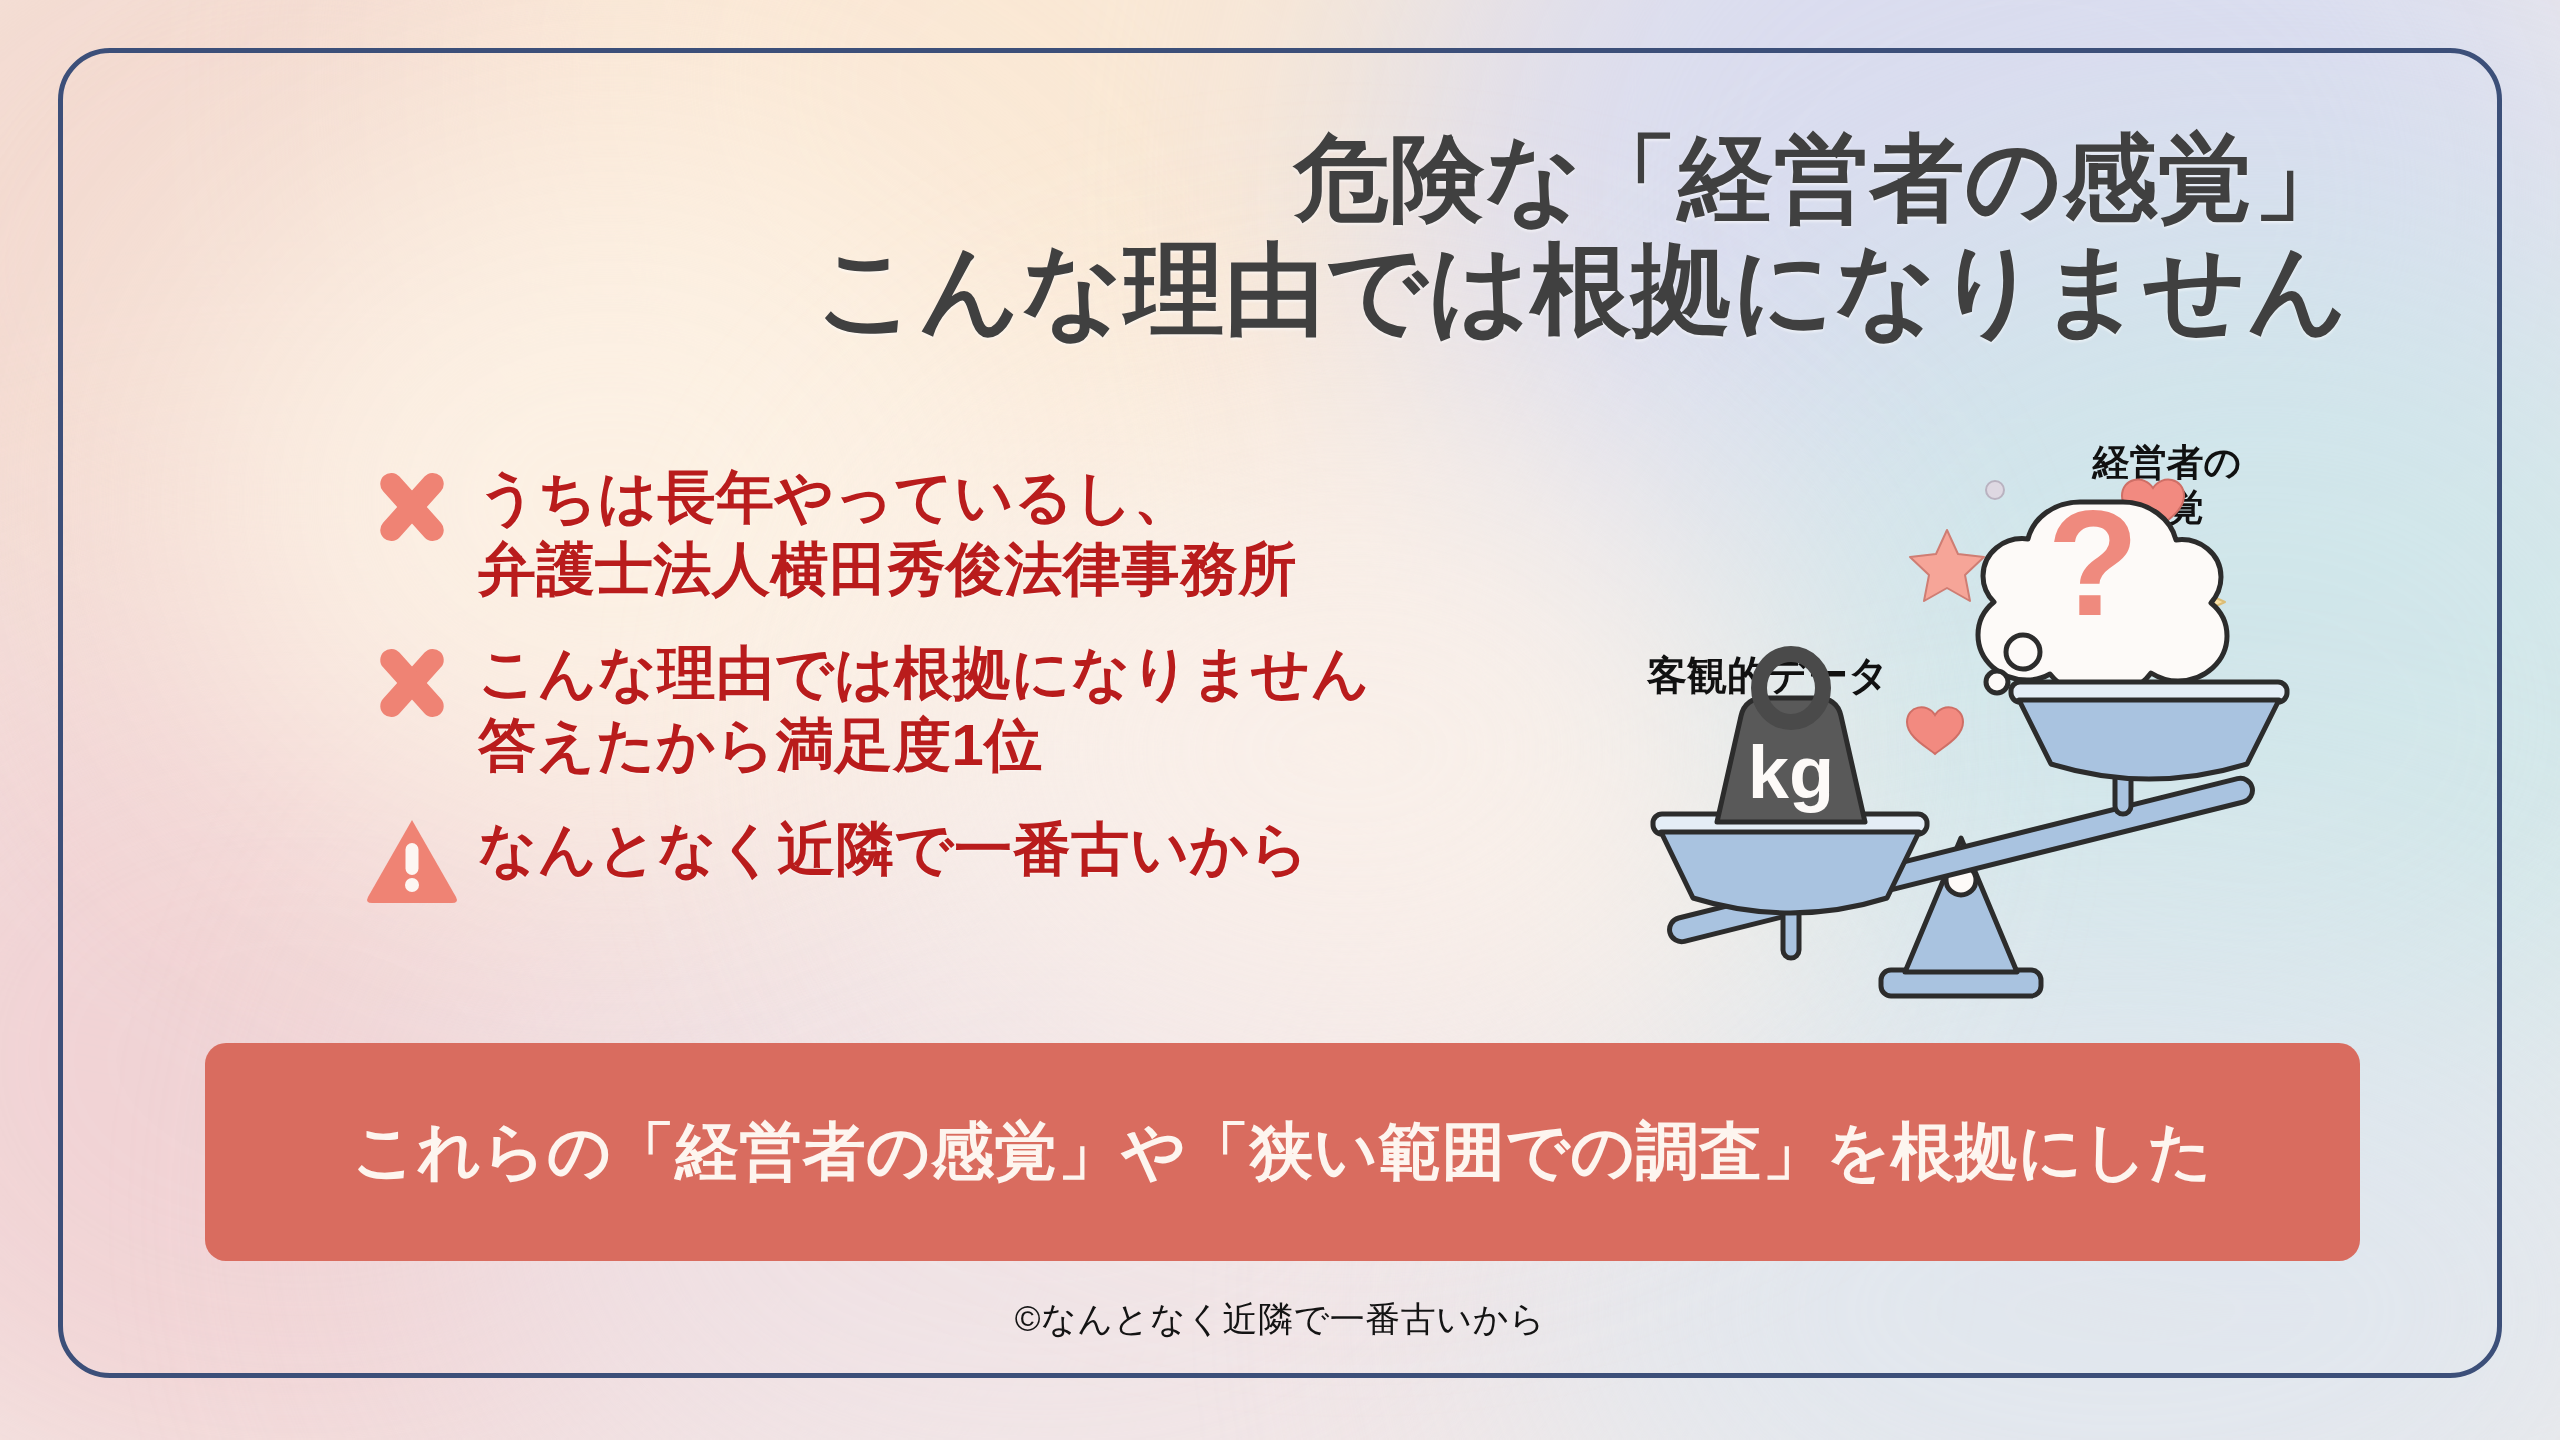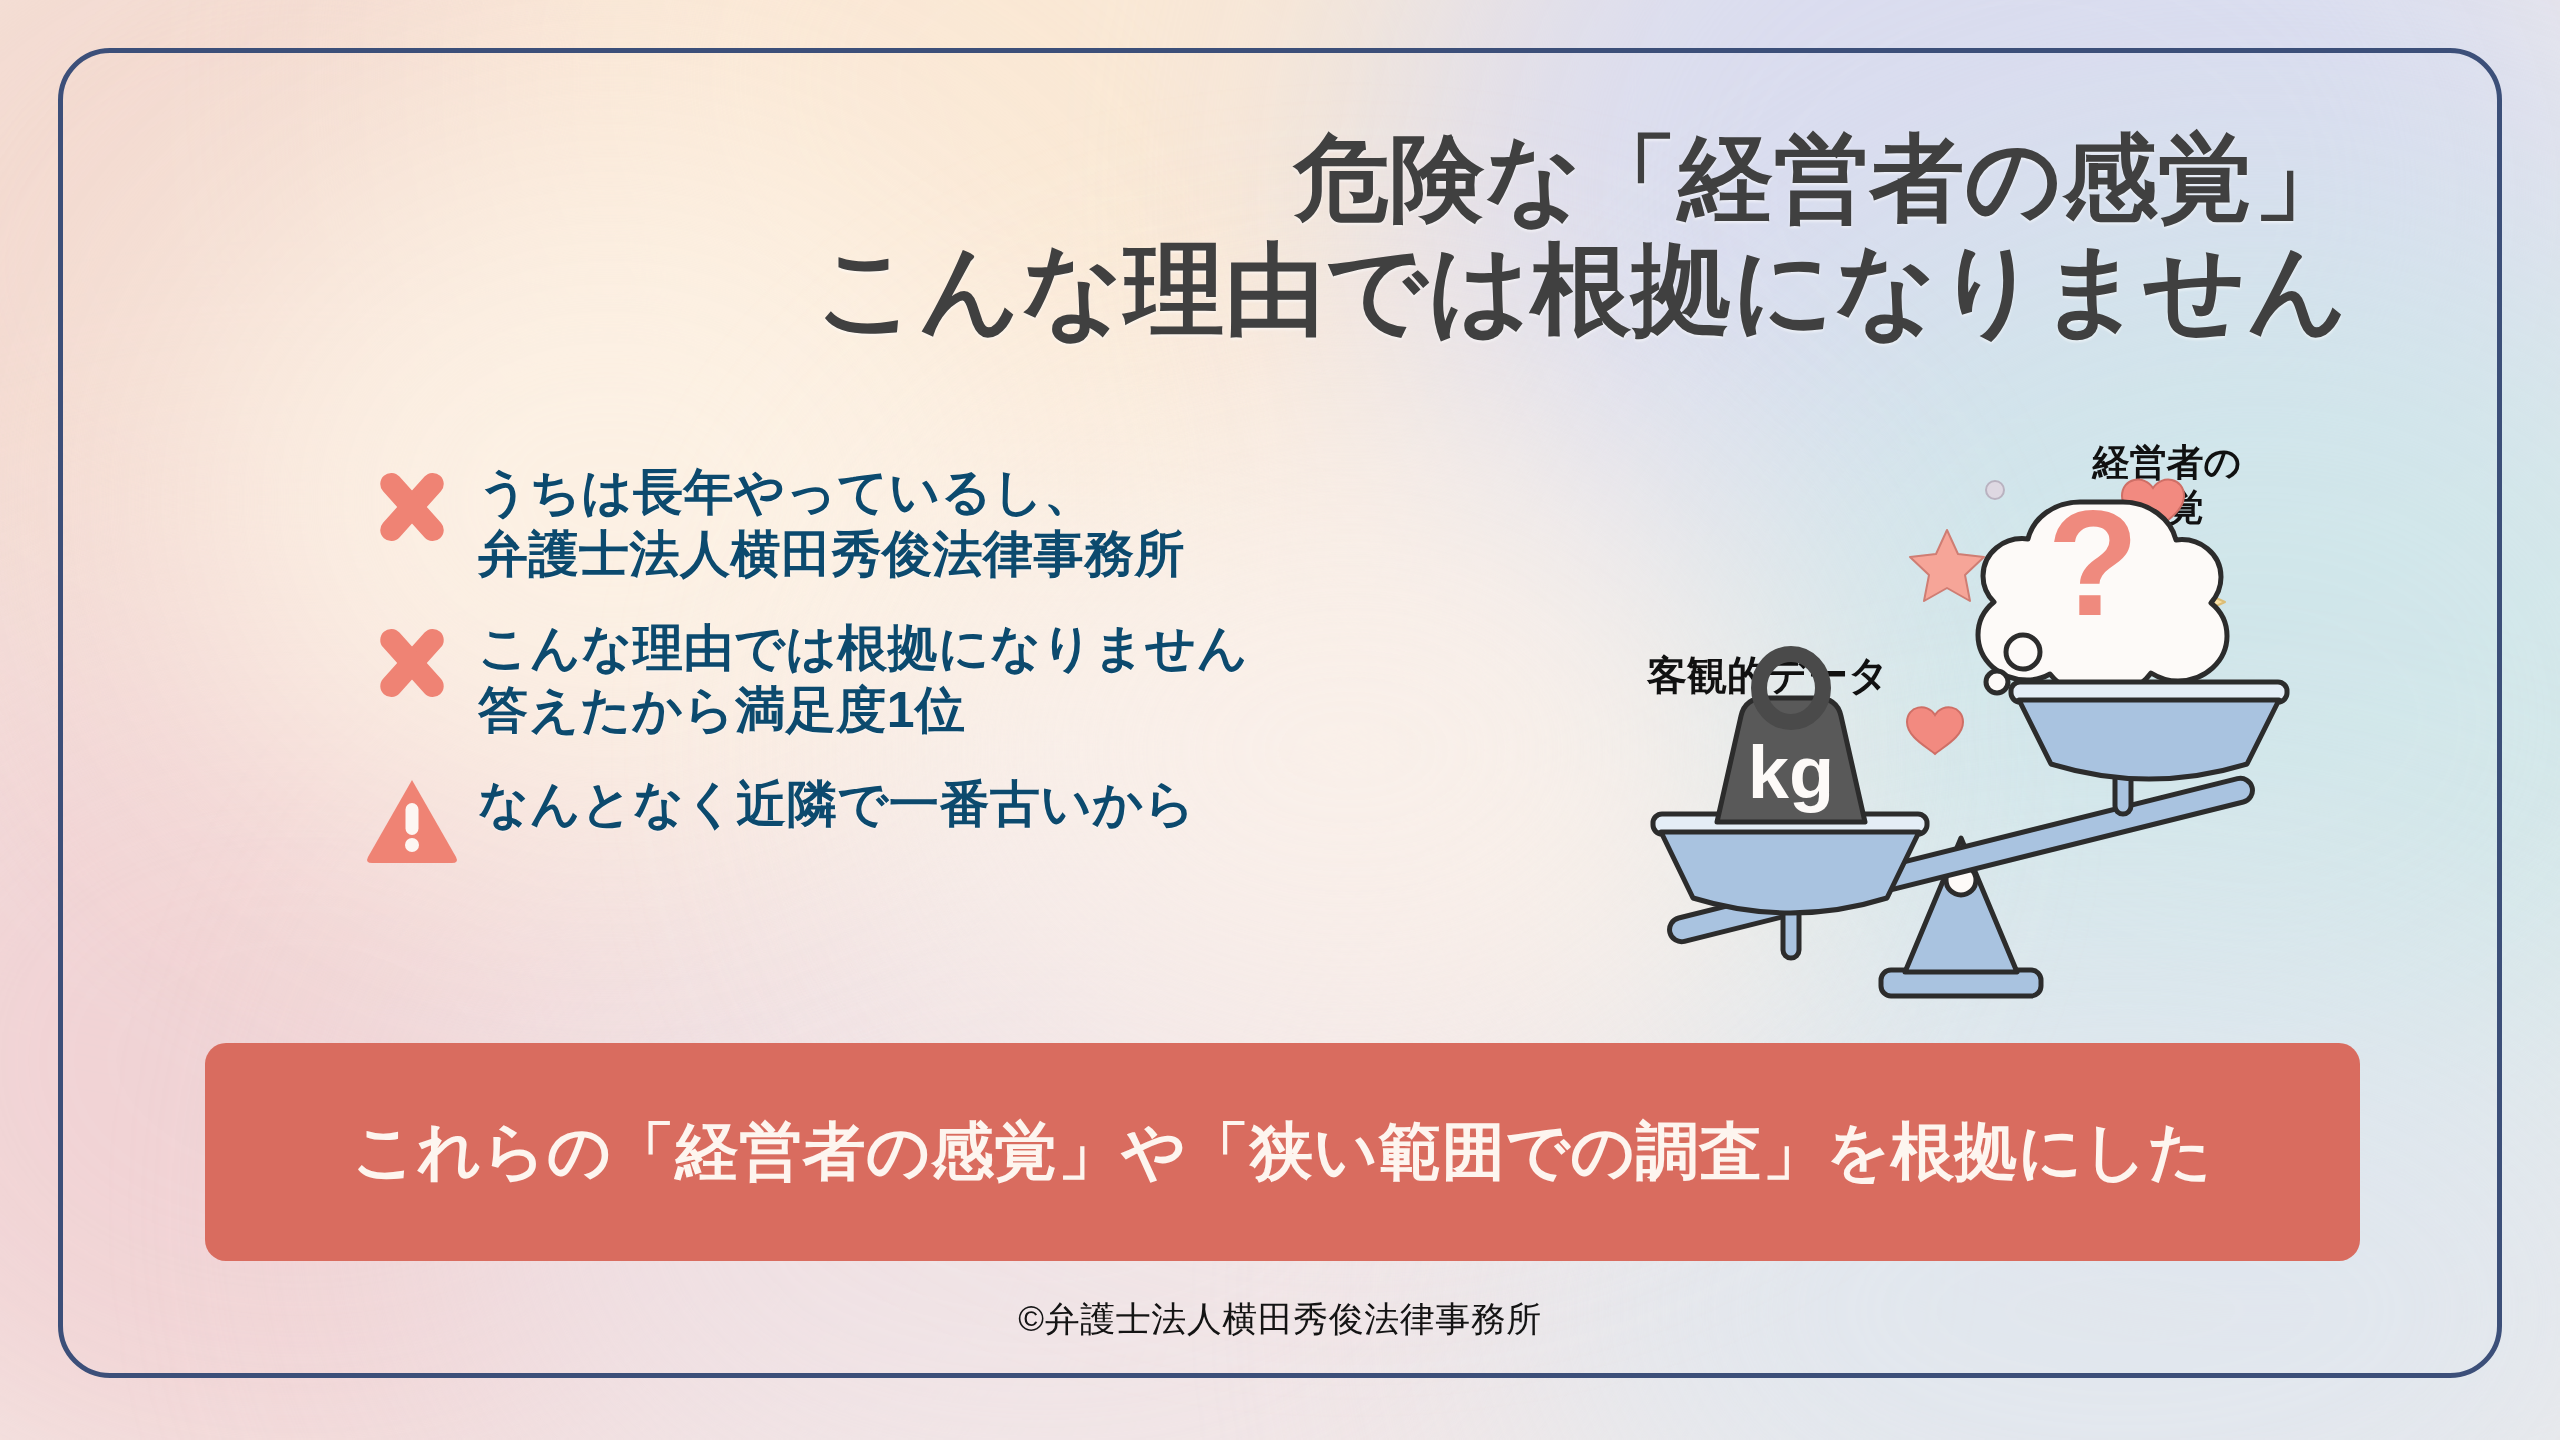--- a/index.html
+++ b/index.html
@@ -63,24 +63,24 @@
     align-items:flex-start;
     margin-bottom:26px;
   }
   .bullet .mark{
     flex:0 0 104px;
     height:104px;
     position:relative;
     margin-right:14px;
   }
   .bullet .txt{
-    font-size:50px;
+    font-size:58px;
     font-weight:800;
     line-height:1.24;
-    color:#0c4a6e;
+    color:#b91c1c;
     padding-top:6px;
     letter-spacing:.5px;
     text-shadow:0 1px 2px rgba(255,255,255,.5);
   }
   .bullet .txt span{ display:block; }
 
   
   .xmark::before, .xmark::after{
     content:"";
     position:absolute;
@@ -261,15 +261,15 @@
       <rect x="490" y="330" width="16" height="54" rx="8" fill="#a9c3e0" stroke="#2c2c2c" stroke-width="5"></rect>
       <rect x="386" y="252" width="276" height="20" rx="9" fill="#e4edf6" stroke="#2c2c2c" stroke-width="5"></rect>
       <path d="M394 270 L654 270 L622 334 Q524 364 426 334 Z" fill="#a9c3e0" stroke="#2c2c2c" stroke-width="5" stroke-linejoin="round"></path>
     </svg>
   </div>
 
   <div id="banner">
     <div class="bline">これらの「経営者の感覚」や「狭い範囲での調査」を根拠にした</div>
   </div>
 
-  <div id="footer">©弁護士法人横田秀俊法律事務所</div>
+  <div id="footer">©なんとなく近隣で一番古いから</div>
 
 </div>
 
 </body></html>

